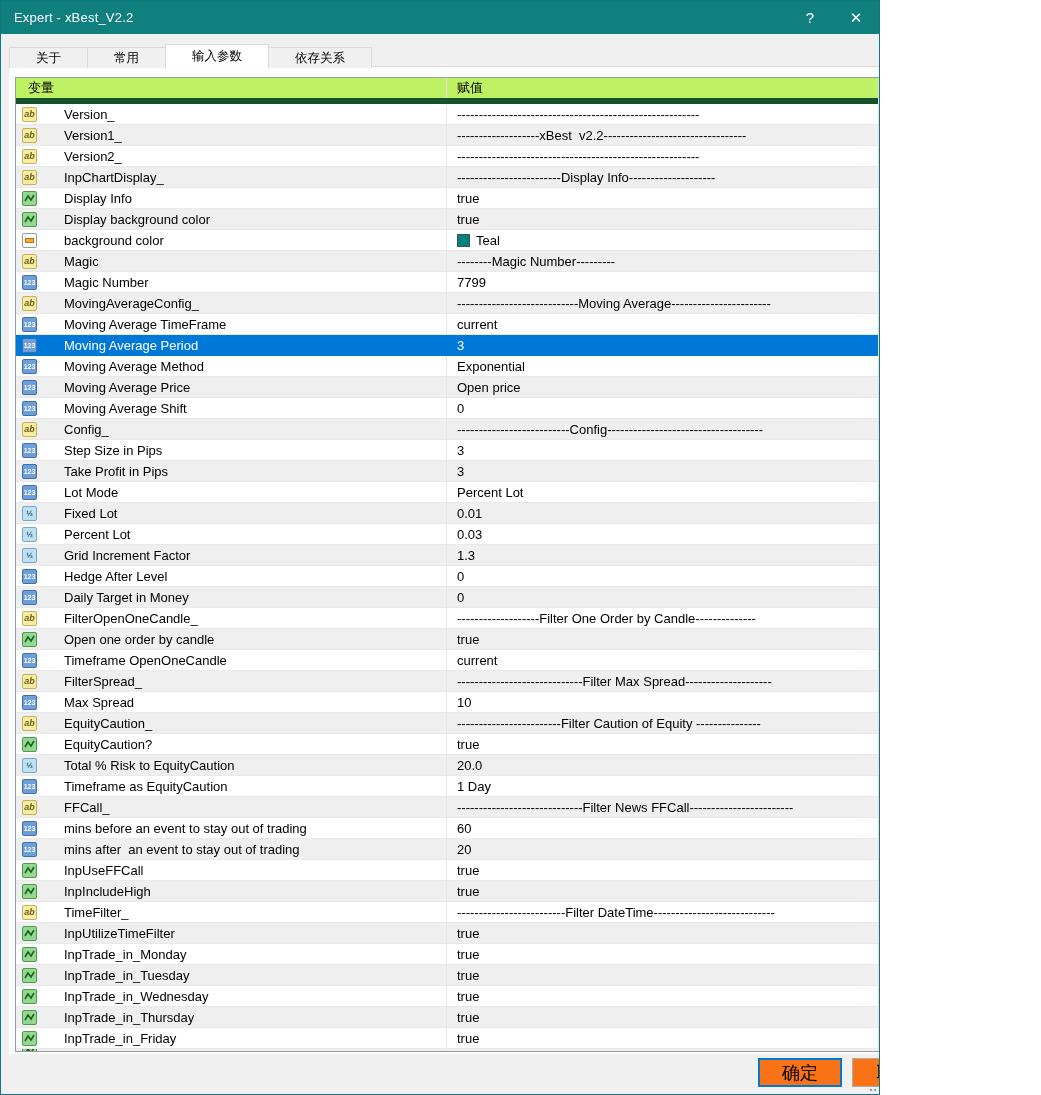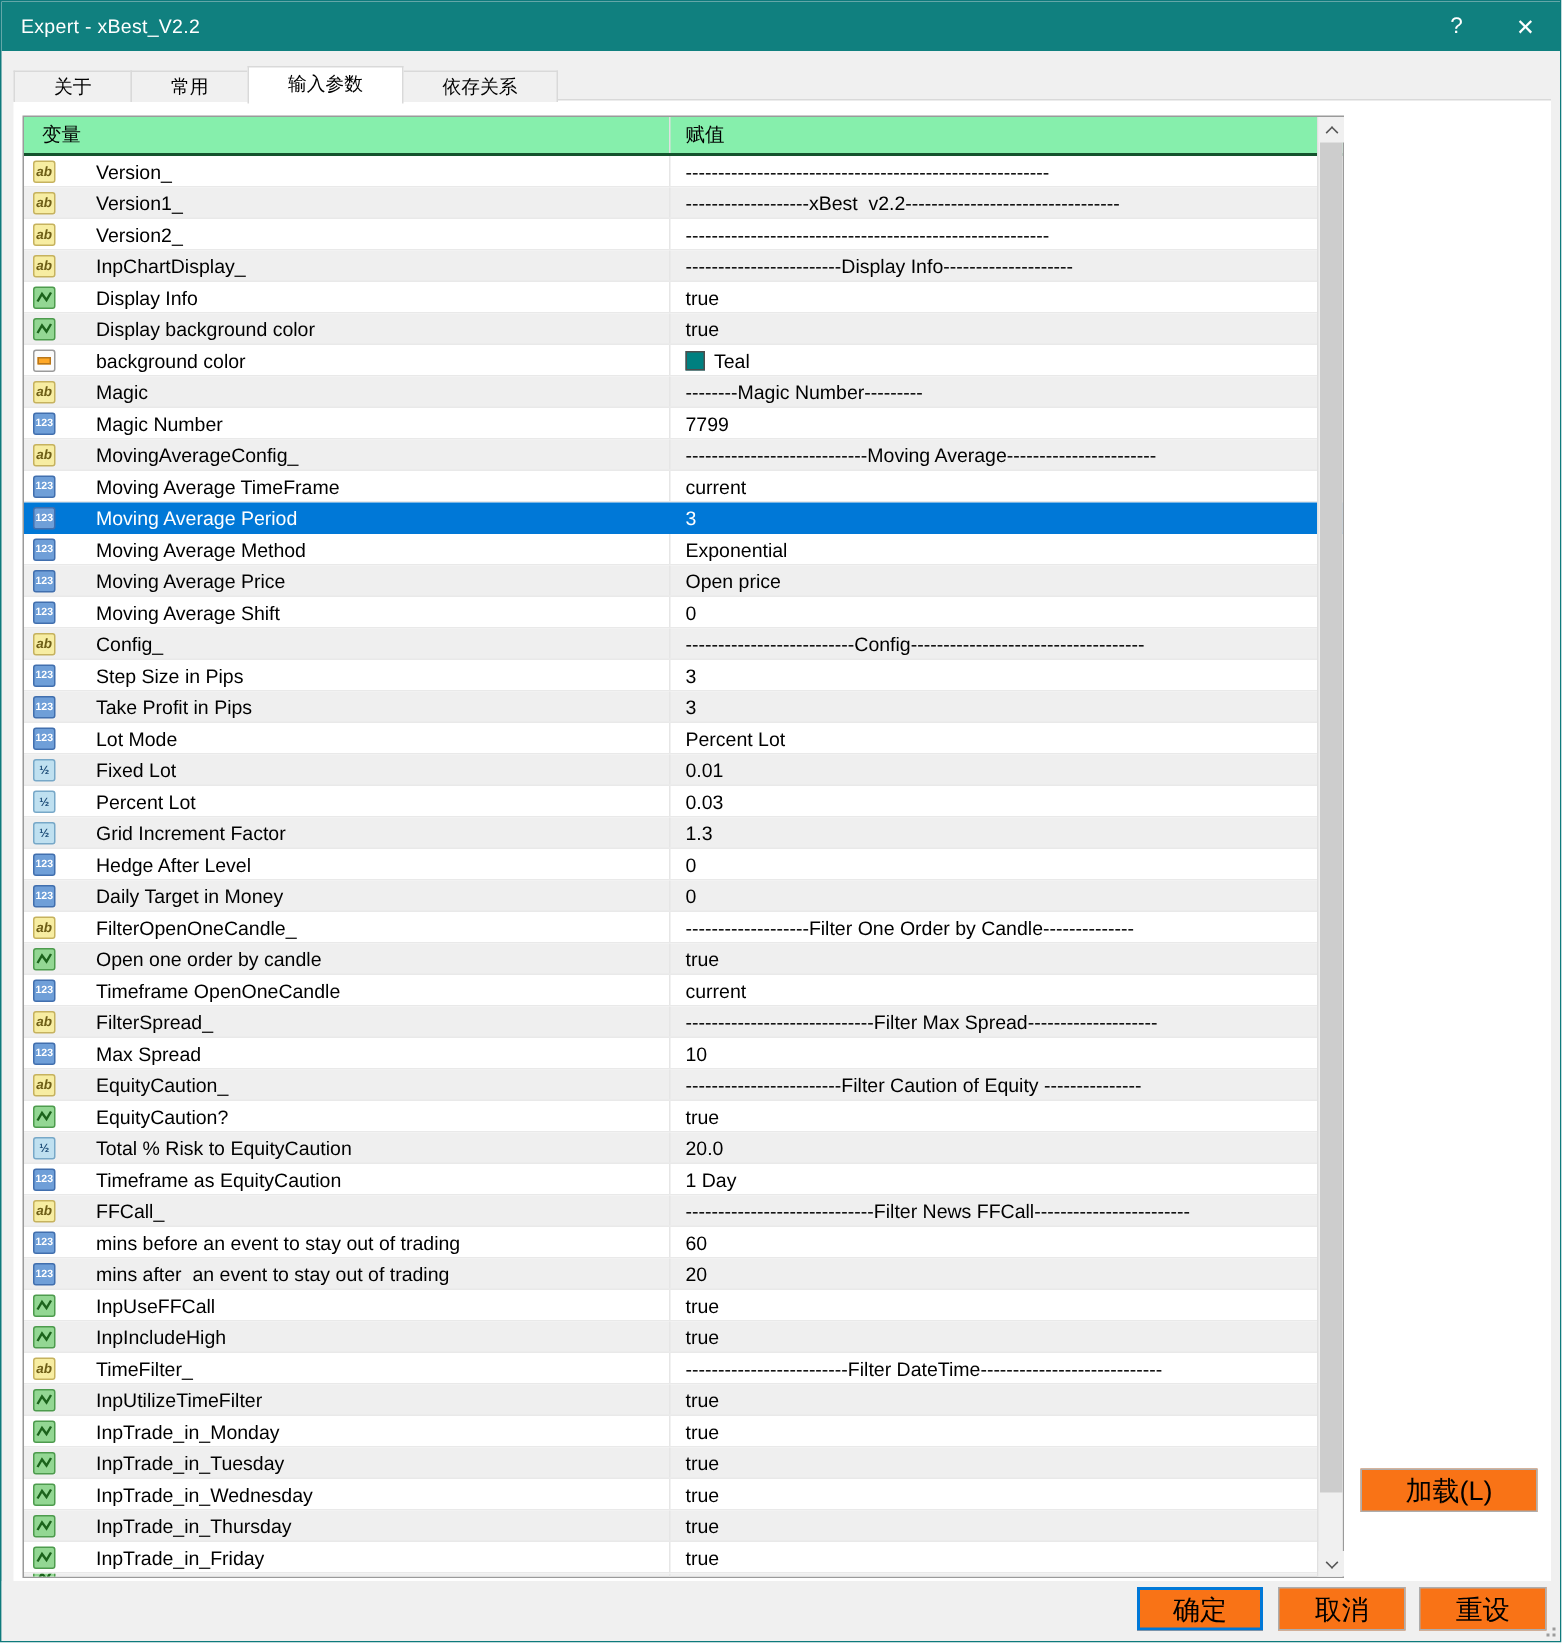--- a/index.html
+++ b/index.html
@@ -1,19 +1,19 @@
 <!DOCTYPE html>
 <html><head>
 <meta charset="utf-8">
 <style>
   * { margin:0; padding:0; box-sizing:border-box; }
   html,body { width:1041px; height:1095px; background:#fff; }
   body { font-family:"Liberation Sans","DejaVu Sans",sans-serif; color:#000; }
 
-  #window { position:relative; width:1041px; height:1095px; background:#f0f0f0;
+  #window { position:relative; width:880px; height:1095px; background:#f0f0f0;
             border:1px solid #0e7a7c; overflow:hidden; }
 
   
   .titlebar { position:absolute; top:0; left:0; right:0; height:33px; background:#10807f;
               display:flex; align-items:center; padding-left:13px; }
   .title-text { color:#fff; font-size:13px; letter-spacing:.2px; }
   .tb-btns { position:absolute; right:0; top:0; height:33px; display:flex; }
   .tb-btn { width:46px; height:33px; display:flex; align-items:center; justify-content:center;
             color:#fff; font-size:15px; cursor:default; }
 
@@ -24,21 +24,21 @@
   .tab.active { height:25px; background:#fff; position:relative; z-index:4; margin-bottom:-1px;
                 padding-bottom:1px; }
 
   
   .page { position:absolute; top:65px; left:8px; width:1025px; height:988px; background:#fff;
           border-top:1px solid #d9d9d9; }
 
   
   .ptable { position:absolute; left:6px; top:10px; width:881px; height:975px; background:#fff;
             border:1px solid #9a9a9a; }
-  .theader { height:26px; display:flex; border-bottom:2px solid #14532d; background:#86efac; }
+  .theader { height:26px; display:flex; border-bottom:6px solid #14532d; background:#bef264; }
   .th { display:flex; align-items:center; font-size:13px; }
   .th-name { width:431px; padding-left:12px; border-right:1px solid #e0e0e0; }
   .th-value { flex:1; padding-left:10px; }
   .tbody { position:absolute; top:26px; left:0; right:0; bottom:0; overflow:hidden; }
   .trow { height:21px; display:flex; font-size:13px; border-bottom:1px solid #e9e9e9; background:#fff; }
   .trow:nth-child(even) { background:#efefef; }
   .trow.selected { background:#0078d7 !important; color:#fff; border-bottom-color:#0078d7; }
   .trow.selected .cell { border-color:transparent; }
   .trow.partial { height:4px; overflow:hidden; border-bottom:none; }
   .cell { display:flex; align-items:center; overflow:hidden; }

